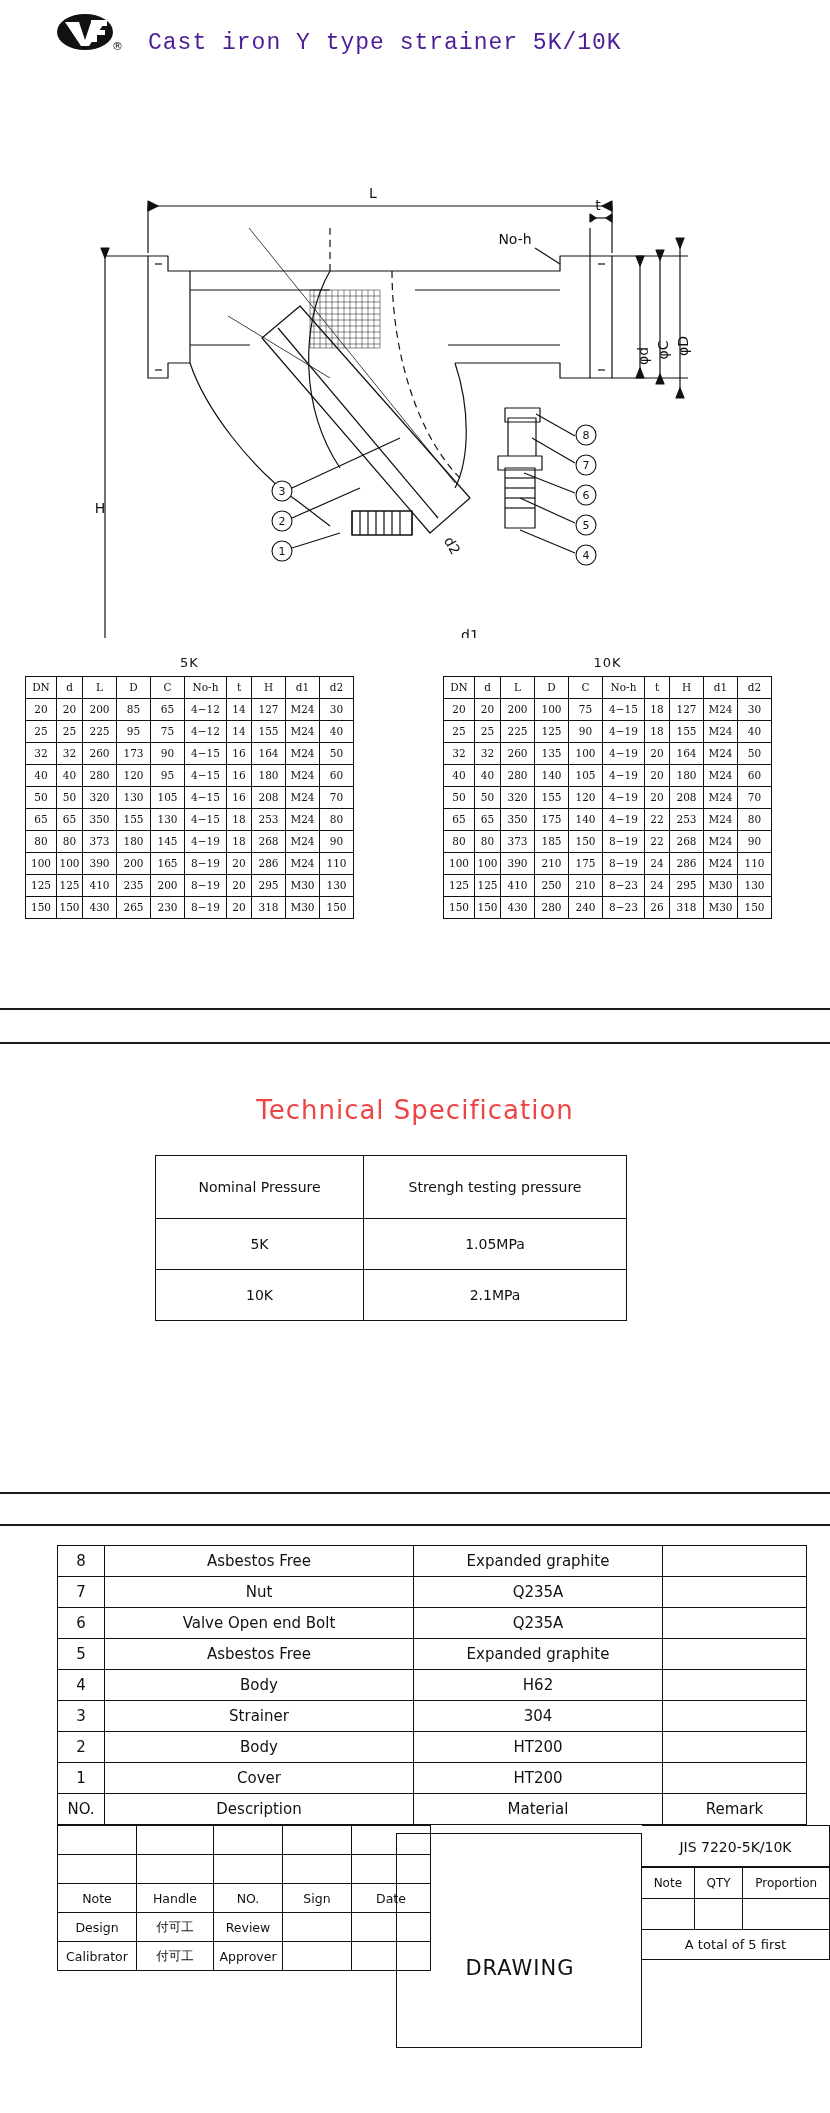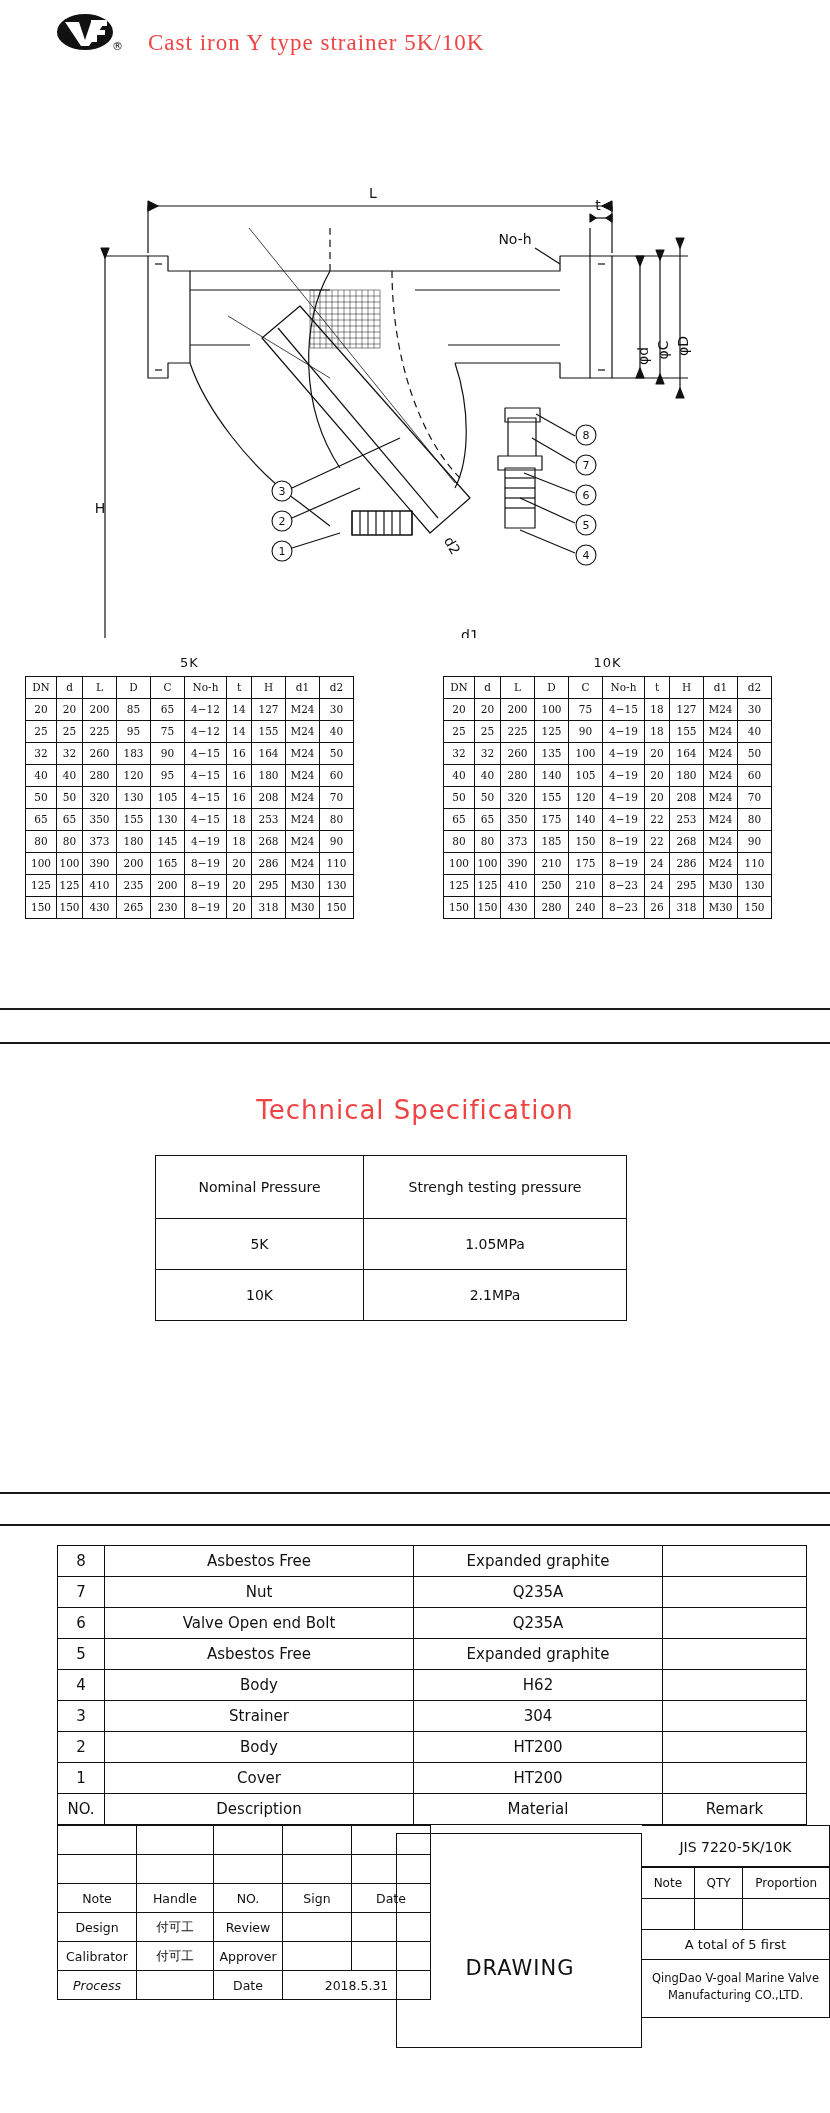--- a/index.html
+++ b/index.html
@@ -11,22 +11,22 @@
     -webkit-font-smoothing:antialiased;
   }
   .page{position:relative;width:830px;height:2113px;overflow:hidden;}
 
   
   .header{position:absolute;left:0;top:0;width:830px;height:80px;}
   .logo{position:absolute;left:55px;top:10px;width:72px;height:52px;}
   .logo svg{display:block;}
   .title{
     position:absolute;left:148px;top:30px;
-    font-size:23px;letter-spacing:1px;color:#ef4444;
-    font-family:Liberation Serif, serif;
+    font-size:23px;letter-spacing:1px;color:#4c1d95;
+    font-family:Liberation Mono, monospace;
   }
 
   
   .drawing{position:absolute;left:0;top:78px;width:830px;height:560px;}
   .drawing svg{display:block;}
 
   
   .dim-wrap{position:absolute;top:655px;left:0;width:830px;}
   .dim-block{position:absolute;top:0;}
   .dim-block.left{left:25px;}
@@ -369,21 +369,21 @@
               <td>4−12</td>
               <td>14</td>
               <td>155</td>
               <td>M24</td>
               <td>40</td>
             </tr>
           <tr>
               <td>32</td>
               <td>32</td>
               <td>260</td>
-              <td>183</td>
+              <td>173</td>
               <td>90</td>
               <td>4−15</td>
               <td>16</td>
               <td>164</td>
               <td>M24</td>
               <td>50</td>
             </tr>
           <tr>
               <td>40</td>
               <td>40</td>
@@ -742,26 +742,20 @@
         <td class="d">&nbsp;</td>
         <td class="e">&nbsp;</td>
       </tr>
       <tr>
         <td class="a">Calibrator</td>
         <td class="b cjk">付可工</td>
         <td class="c">Approver</td>
         <td class="d">&nbsp;</td>
         <td class="e">&nbsp;</td>
       </tr>
-      <tr>
-        <td class="a ital">Process</td>
-        <td class="b">&nbsp;</td>
-        <td class="c">Date</td>
-        <td class="d" colspan="2">2018.5.31</td>
-      </tr>
     </tbody>
       </table>
 
     <div class="tb-mid">
       <div class="drawing-word">DRAWING</div>
     </div>
 
     <div class="tb-right">
       <div class="std">JIS 7220-5K/10K</div>
       <table class="tb-r2">
@@ -772,20 +766,16 @@
           <td class="e">Proportion</td>
         </tr>
         <tr>
           <td class="q">&nbsp;</td>
           <td class="w">&nbsp;</td>
           <td class="e">&nbsp;</td>
         </tr>
       </tbody>
         </table>
       <div class="total">A total of 5 first</div>
-      <div class="company">
-        <div>QingDao V-goal Marine Valve</div>
-        <div>Manufacturing CO.,LTD.</div>
-      </div>
     </div>
   </div>
 
 </div>
 
 </body></html>

